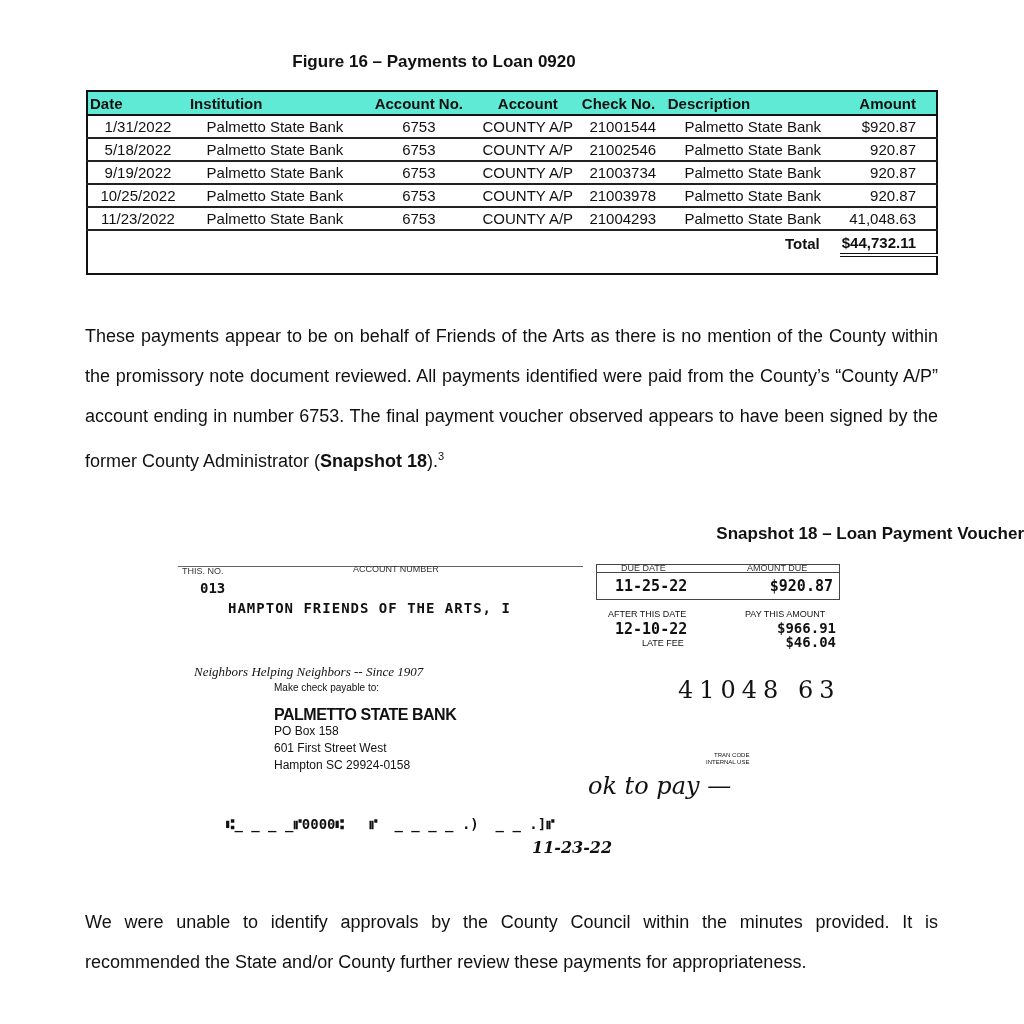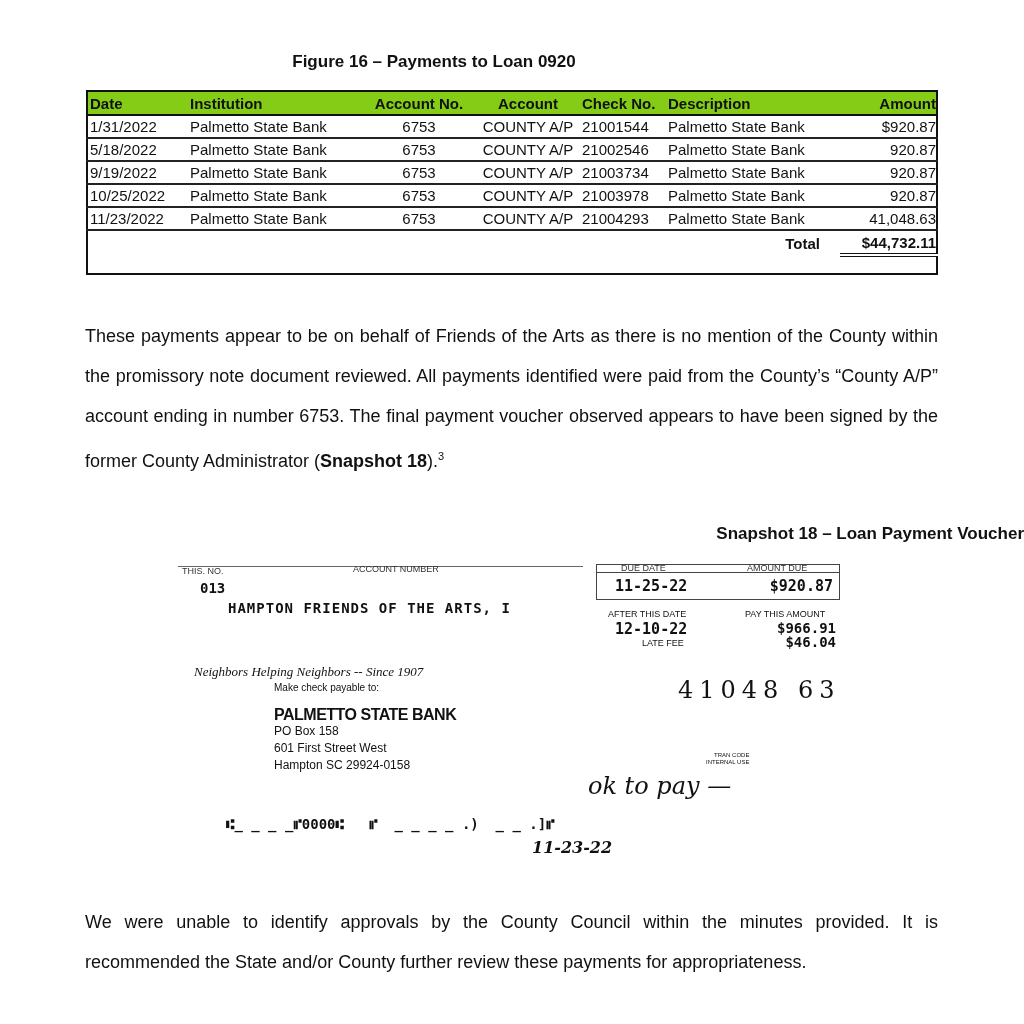--- a/index.html
+++ b/index.html
@@ -1,22 +1,22 @@
 <!DOCTYPE html>
 <html><head>
 <meta charset="utf-8">
 <style>
   html, body { margin:0; padding:0; background:#ffffff; }
   body { width:1024px; height:1024px; position:relative; font-family:"Liberation Sans", sans-serif; color:#111; overflow:hidden; }
   .fig-title { position:absolute; top:52px; left:0; width:868px; text-align:center; font-weight:bold; font-size:17px; }
   .tbl { position:absolute; left:86px; top:90px; width:852px; border:2px solid #111; border-collapse:collapse; font-size:15px; }
-  .tbl th { background:#84cc16; text-align:left; font-weight:bold; padding:1px 2px; height:20px; border-bottom:2px solid #111; }
-  .tbl td { padding:1px 2px; height:19px; border-bottom:2px solid #222; white-space:nowrap; }
+  .tbl th { background:#5eead4; text-align:left; font-weight:bold; padding:1px 2px; height:20px; border-bottom:2px solid #111; }
+  .tbl td { padding:1px 2px; height:19px; border-bottom:2px solid #222; white-space:nowrap;text-align:center; }
   .tbl .c { text-align:center; }
-  .tbl .r { text-align:right; padding-right:0; }
+  .tbl .r { text-align:right; padding-right:20px; }
   .tbl tr.total td { border-bottom:none; font-weight:bold; height:20px; }
   .tbl tr.blank td { height:14px; border-bottom:none; }
   .dbl { border-bottom:4px double #111 !important; }
   .para { position:absolute; left:85px; width:853px; font-size:18px; line-height:40px; text-align:justify; }
   .p1 { top:316px; }
   .p2 { top:902px; }
   .snap-title { position:absolute; top:524px; left:0; width:1024px; text-align:right; font-weight:bold; font-size:17px; }
   .voucher { position:absolute; left:178px; top:558px; width:670px; height:310px; font-family:"Liberation Sans", sans-serif; }
   .small { font-size:9px; color:#333; }
   .mono { font-family:"DejaVu Sans Mono", monospace; font-weight:bold;margin-left:8px; }

